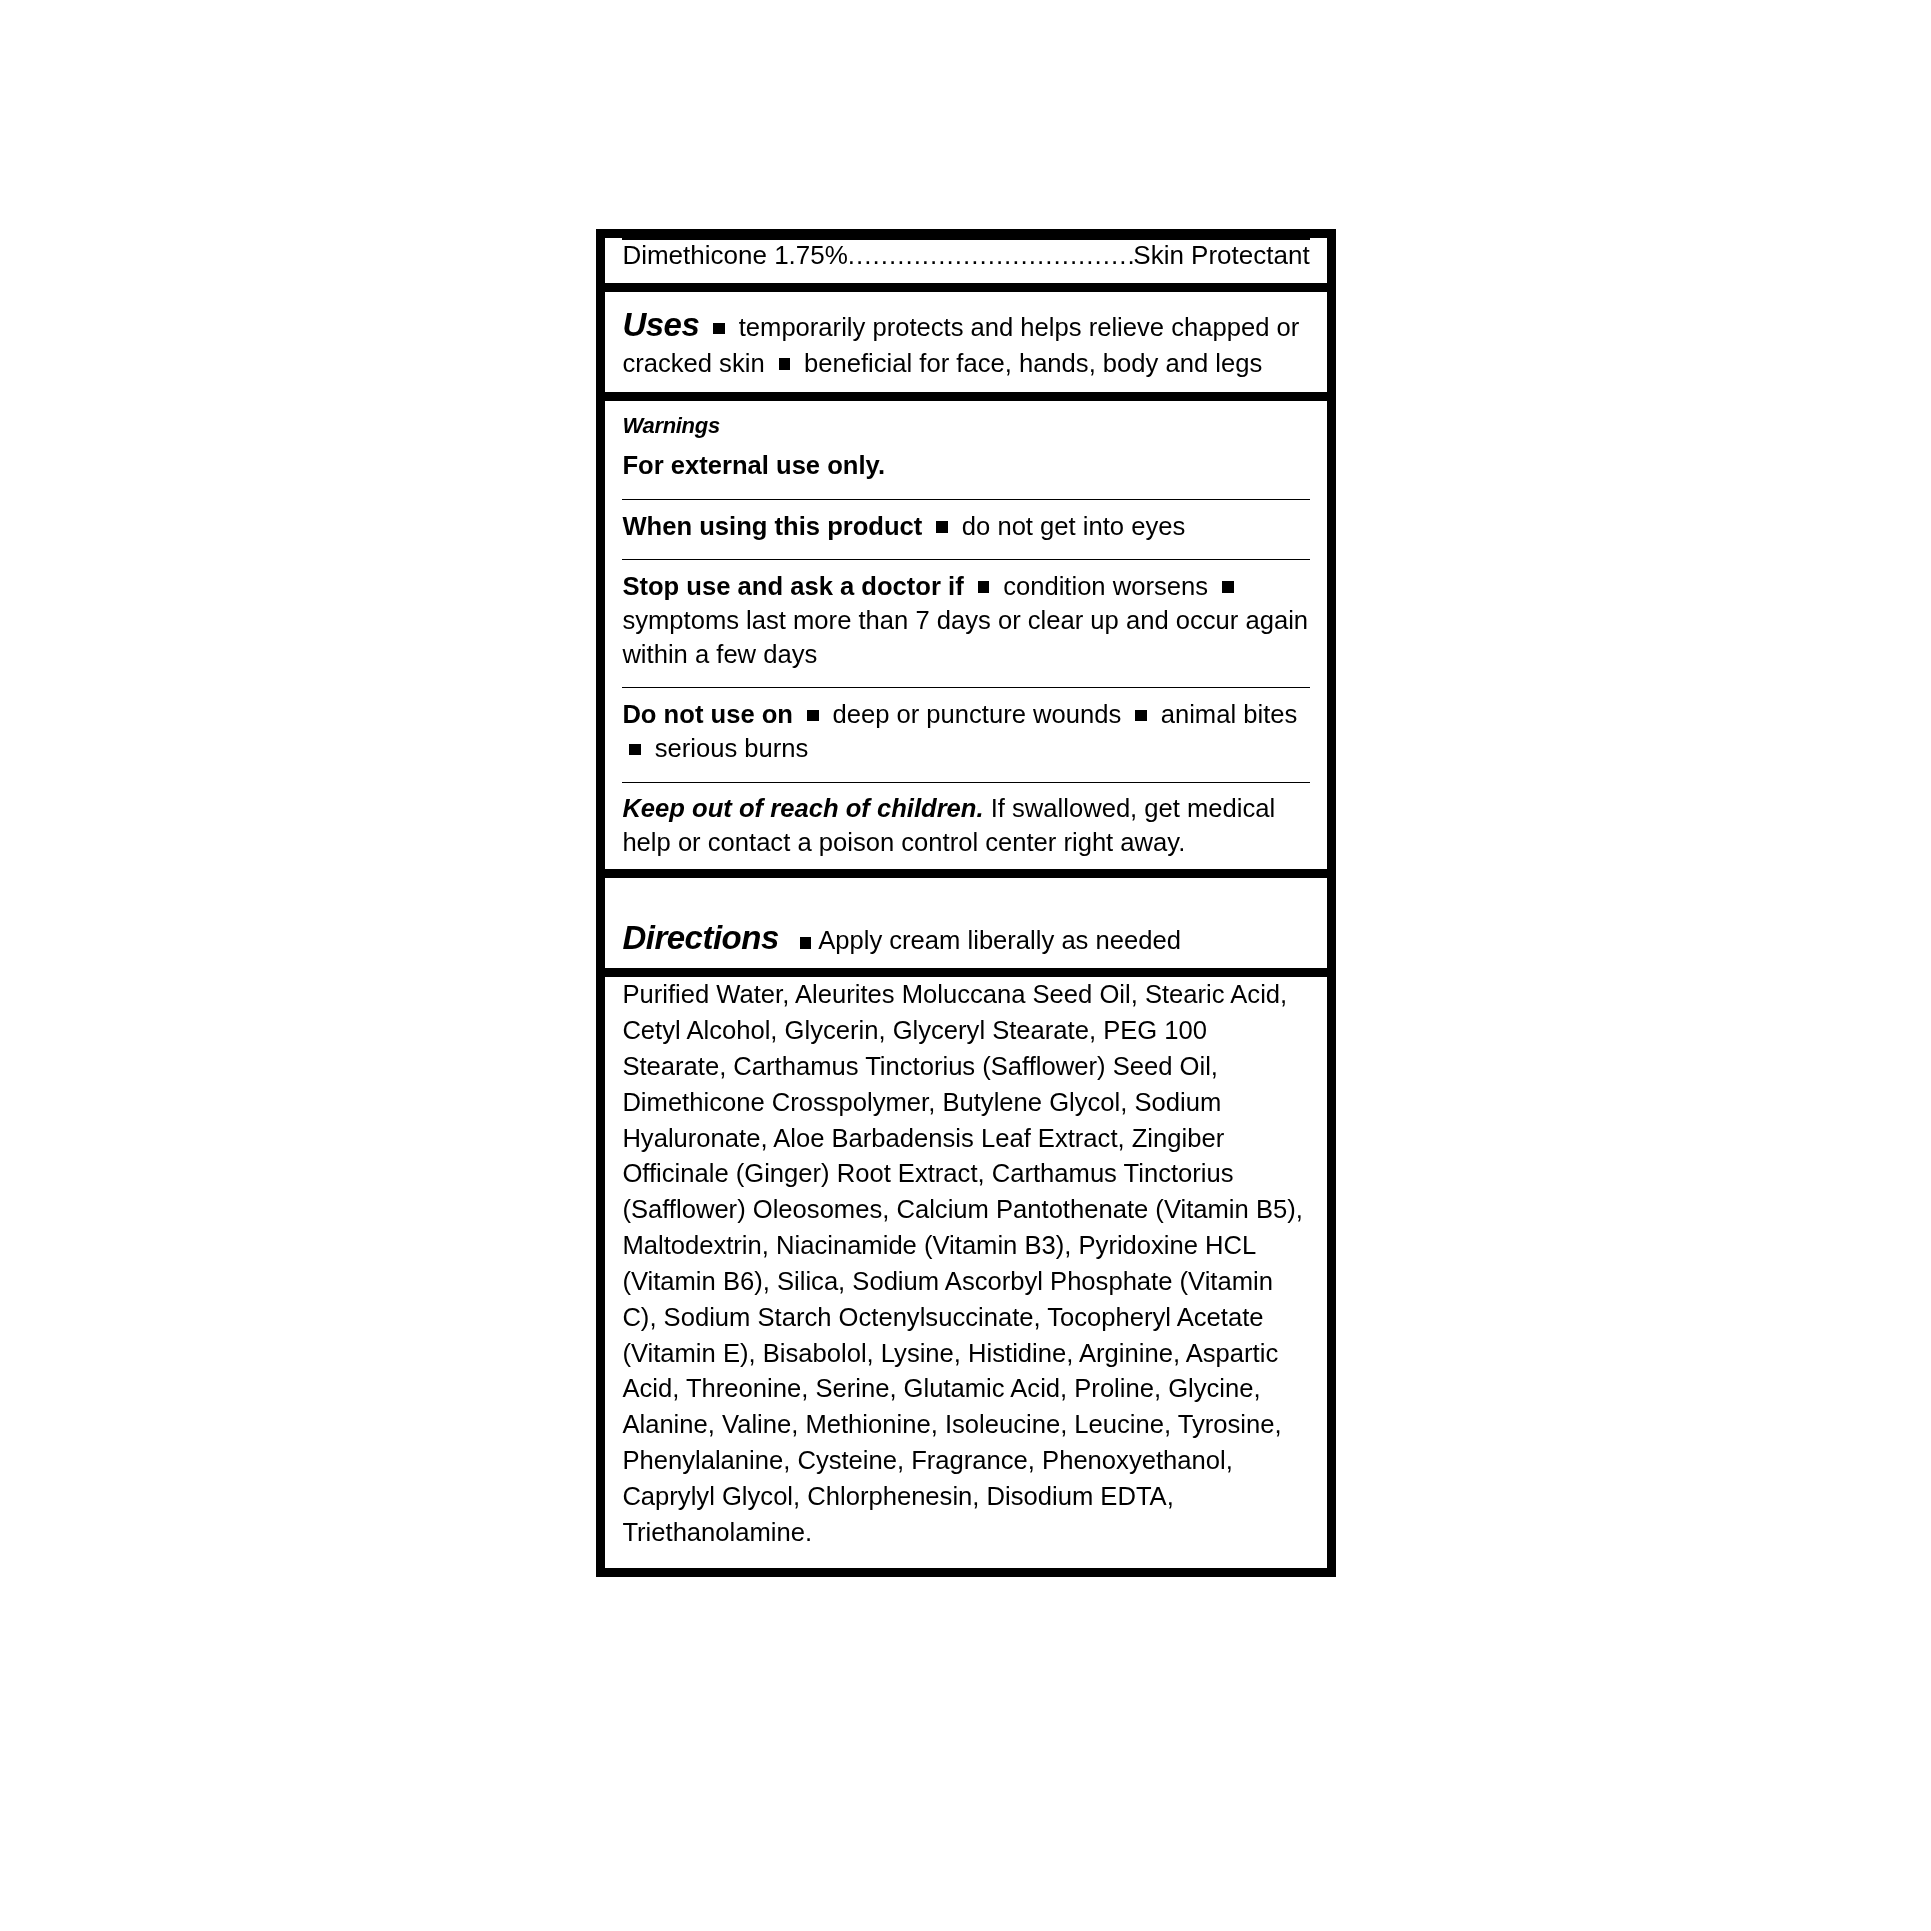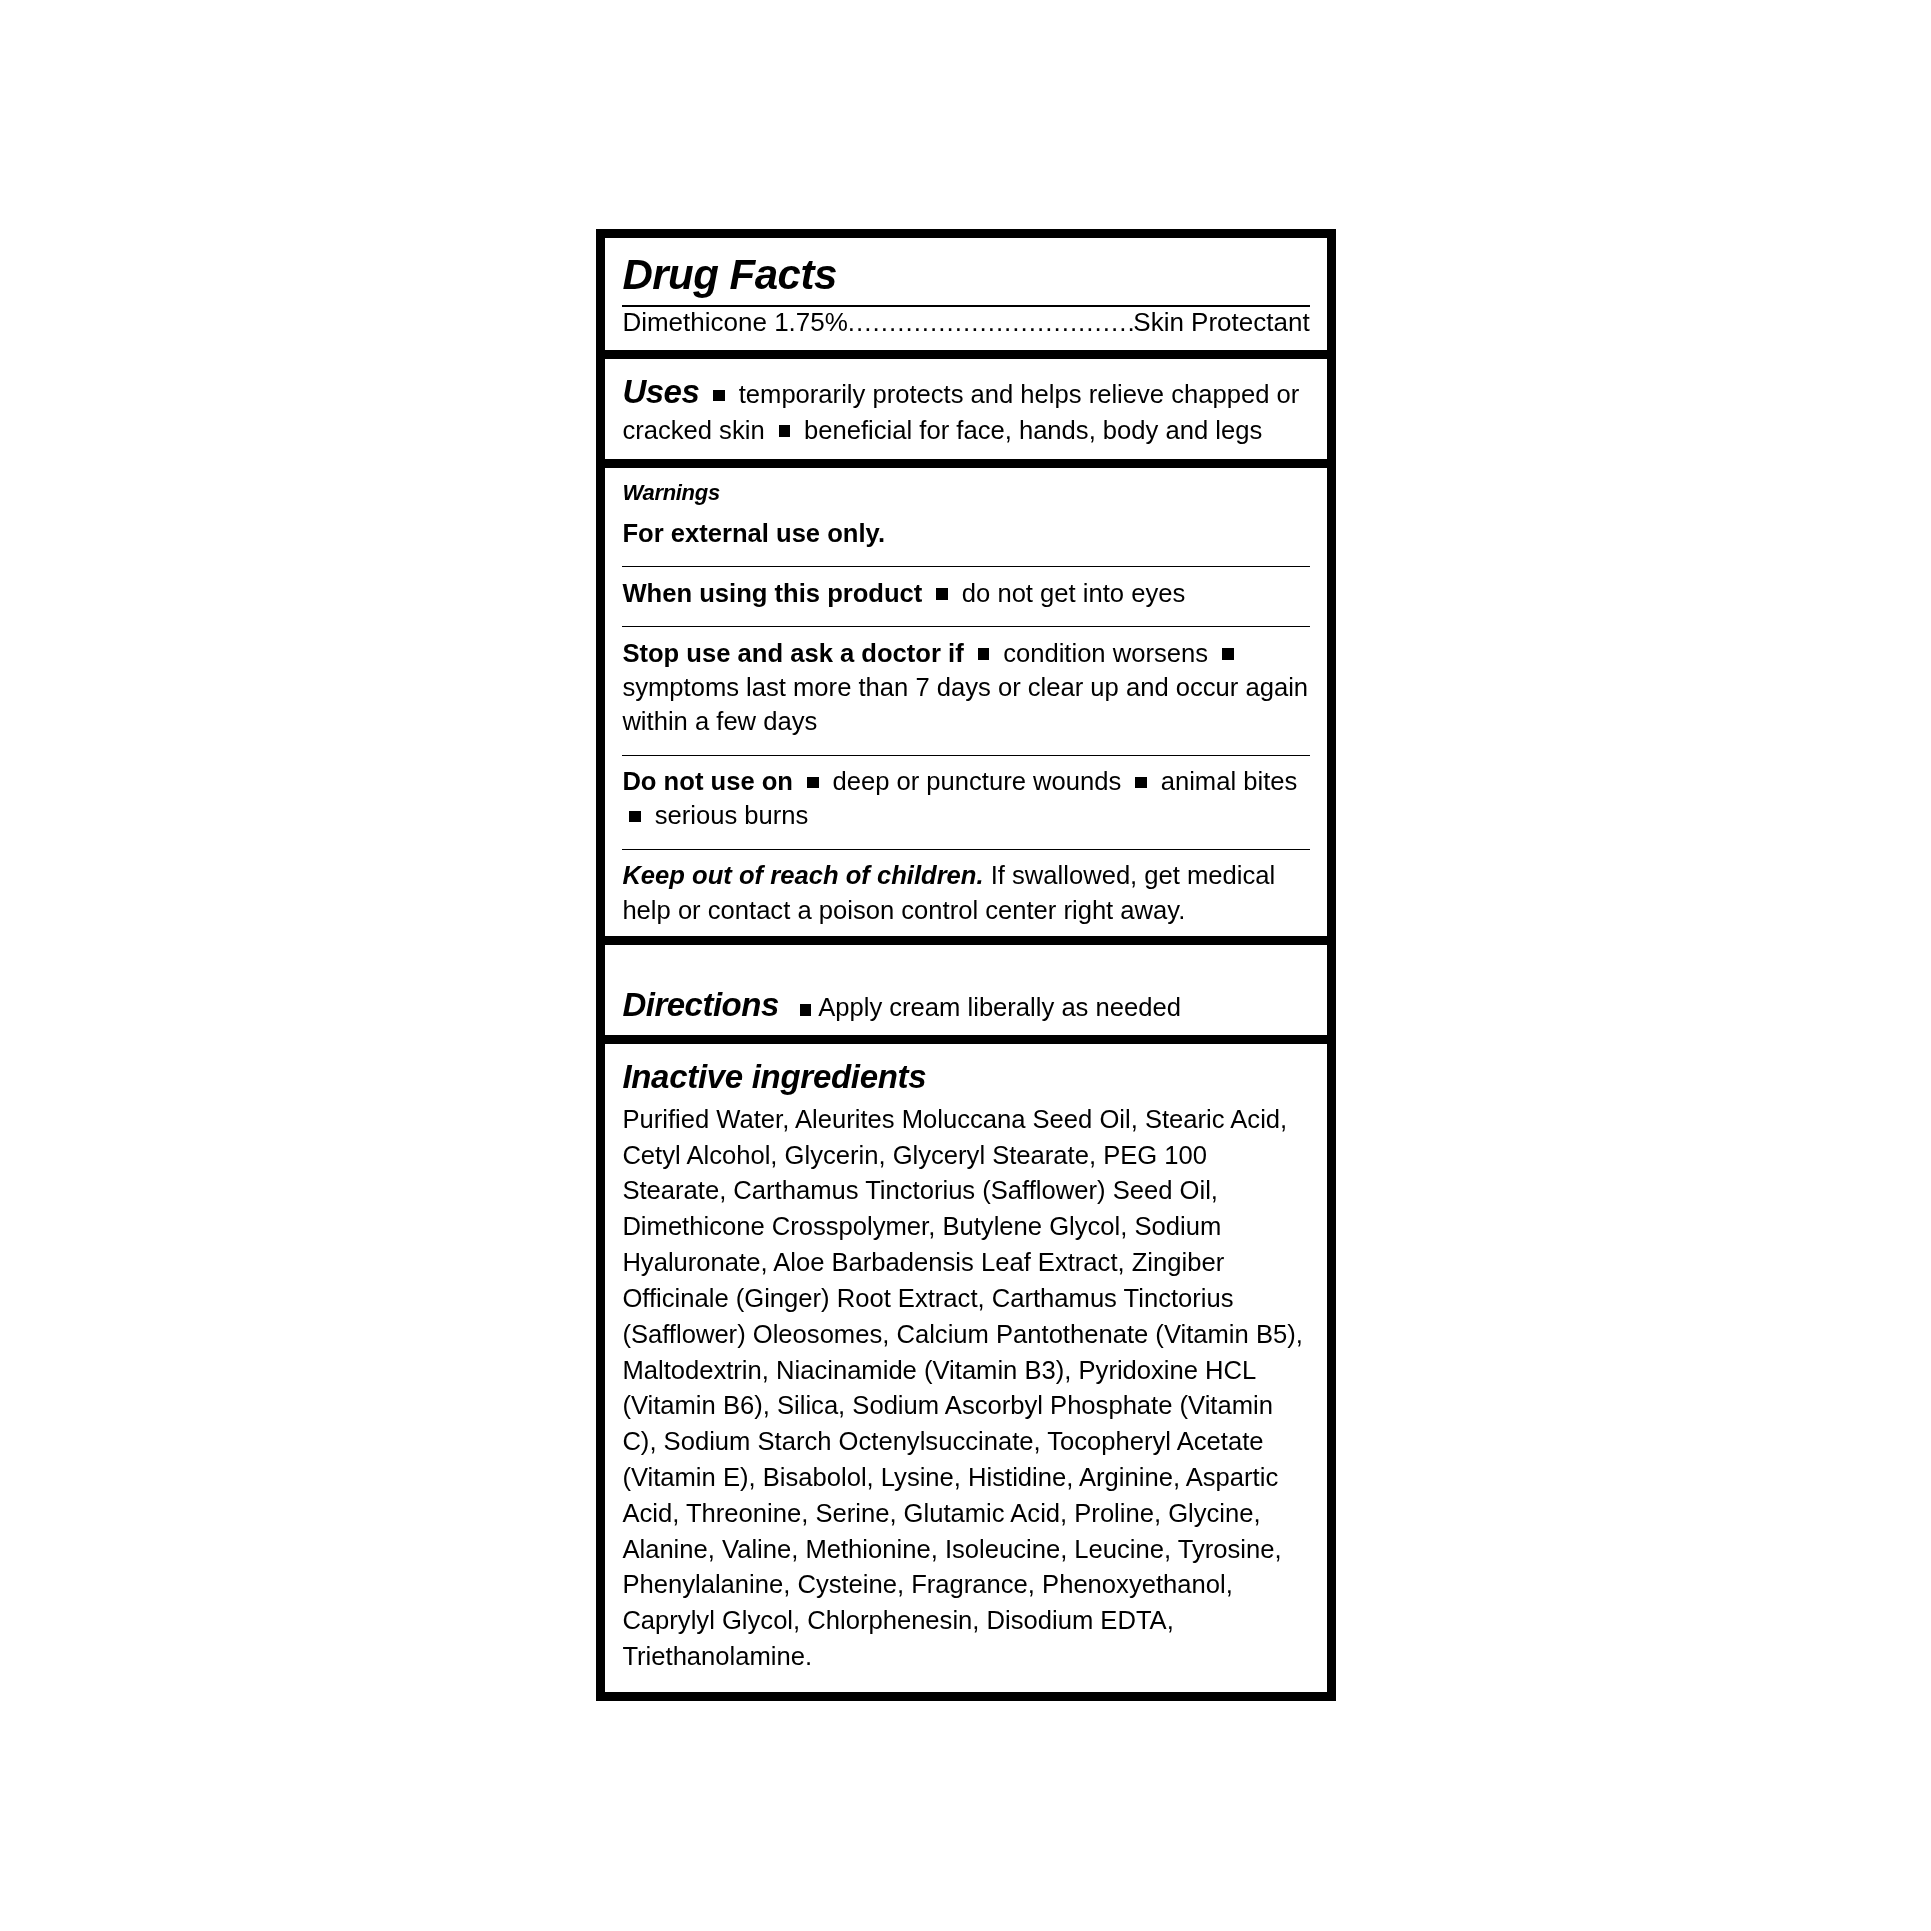--- a/index.html
+++ b/index.html
@@ -149,21 +149,20 @@
     padding-bottom: 17.4px;
   }
 </style>
 </head>
 <body>
 
 <div class="page">
   <div class="panel">
 
     <div class="section">
-      <div class="title">Drug Facts</div>
       <div class="rule-thin"></div>
       <div class="ai-line">
         <span>Dimethicone 1.75%</span>
         <span class="ai-dots">....................................</span>
         <span>Skin Protectant</span>
       </div>
     </div>
 
     <div class="thick-sep"></div>
     <div class="section">
@@ -222,19 +221,18 @@
     <div class="section">
       <div class="directions-row">
         <span class="heading-inline">Directions</span>
         <span class="sq" style="margin-left:21px;"></span>
         <span>Apply cream liberally as needed</span>
       </div>
     </div>
 
     <div class="thick-sep"></div>
     <div class="section">
-      <div class="inactive-title">Inactive ingredients</div>
       <div class="inactive-body">Purified Water, Aleurites Moluccana Seed Oil, Stearic Acid, Cetyl Alcohol, Glycerin, Glyceryl Stearate, PEG 100 Stearate, Carthamus Tinctorius (Safflower) Seed Oil, Dimethicone Crosspolymer, Butylene Glycol, Sodium Hyaluronate, Aloe Barbadensis Leaf Extract, Zingiber Officinale (Ginger) Root Extract, Carthamus Tinctorius (Safflower) Oleosomes, Calcium Pantothenate (Vitamin B5), Maltodextrin, Niacinamide (Vitamin B3), Pyridoxine HCL (Vitamin B6), Silica, Sodium Ascorbyl Phosphate (Vitamin C), Sodium Starch Octenylsuccinate, Tocopheryl Acetate (Vitamin E), Bisabolol, Lysine, Histidine, Arginine, Aspartic Acid, Threonine, Serine, Glutamic Acid, Proline, Glycine, Alanine, Valine, Methionine, Isoleucine, Leucine, Tyrosine, Phenylalanine, Cysteine, Fragrance, Phenoxyethanol, Caprylyl Glycol, Chlorphenesin,  Disodium EDTA, Triethanolamine.</div>
     </div>
 
   </div>
 </div>
 
 
 </body></html>

